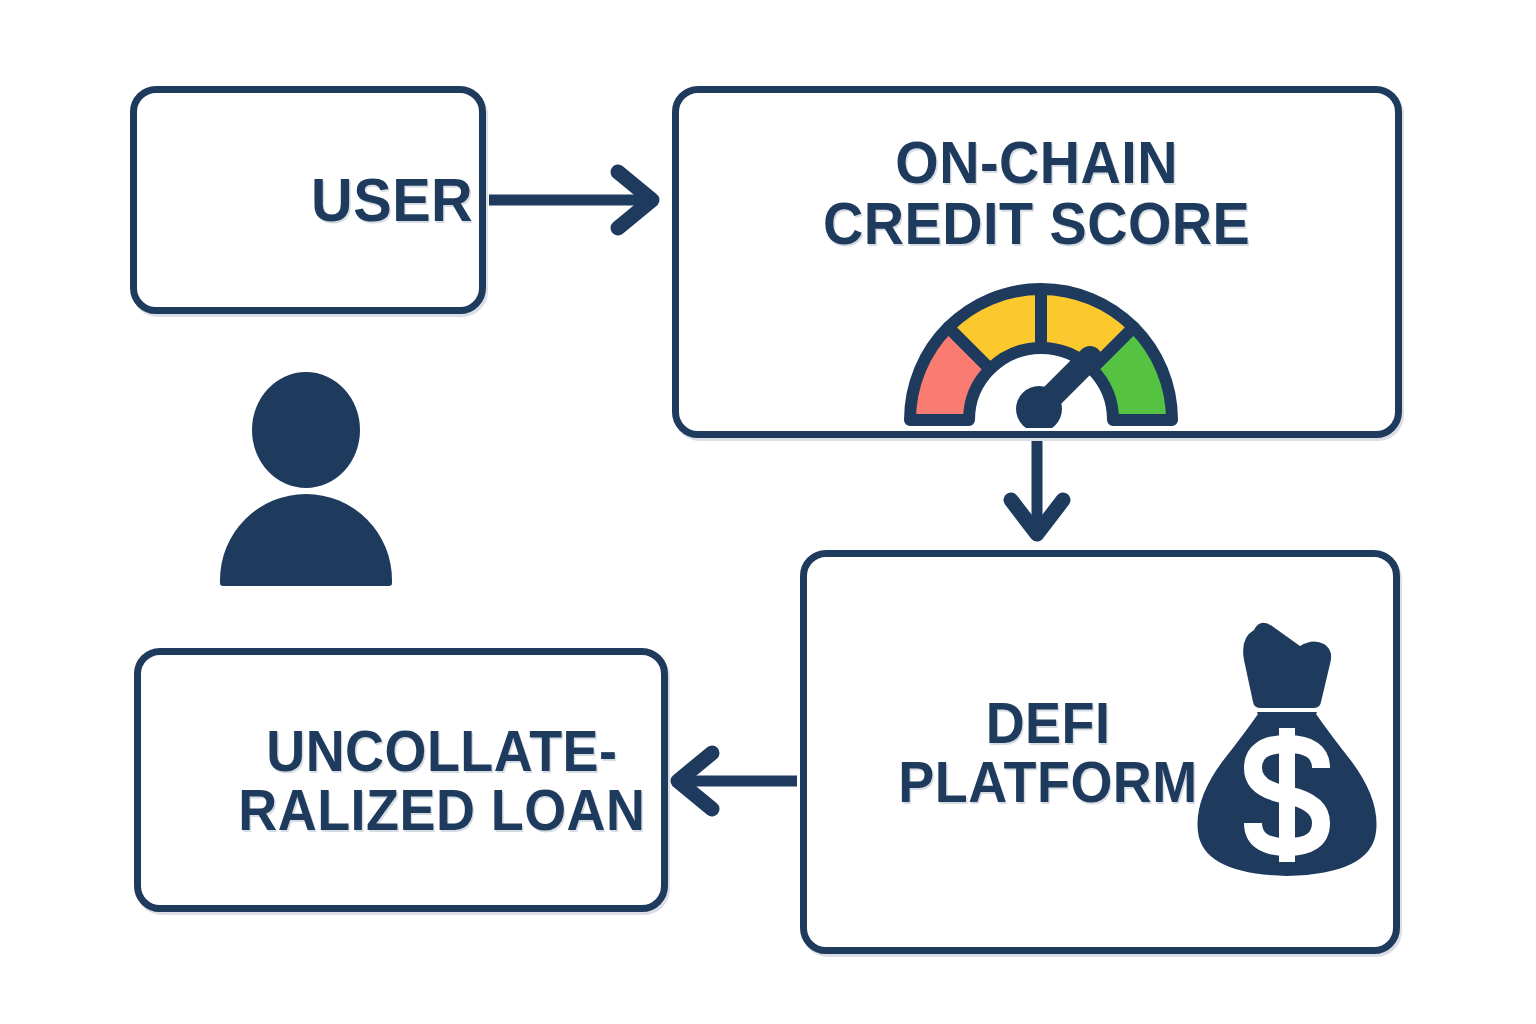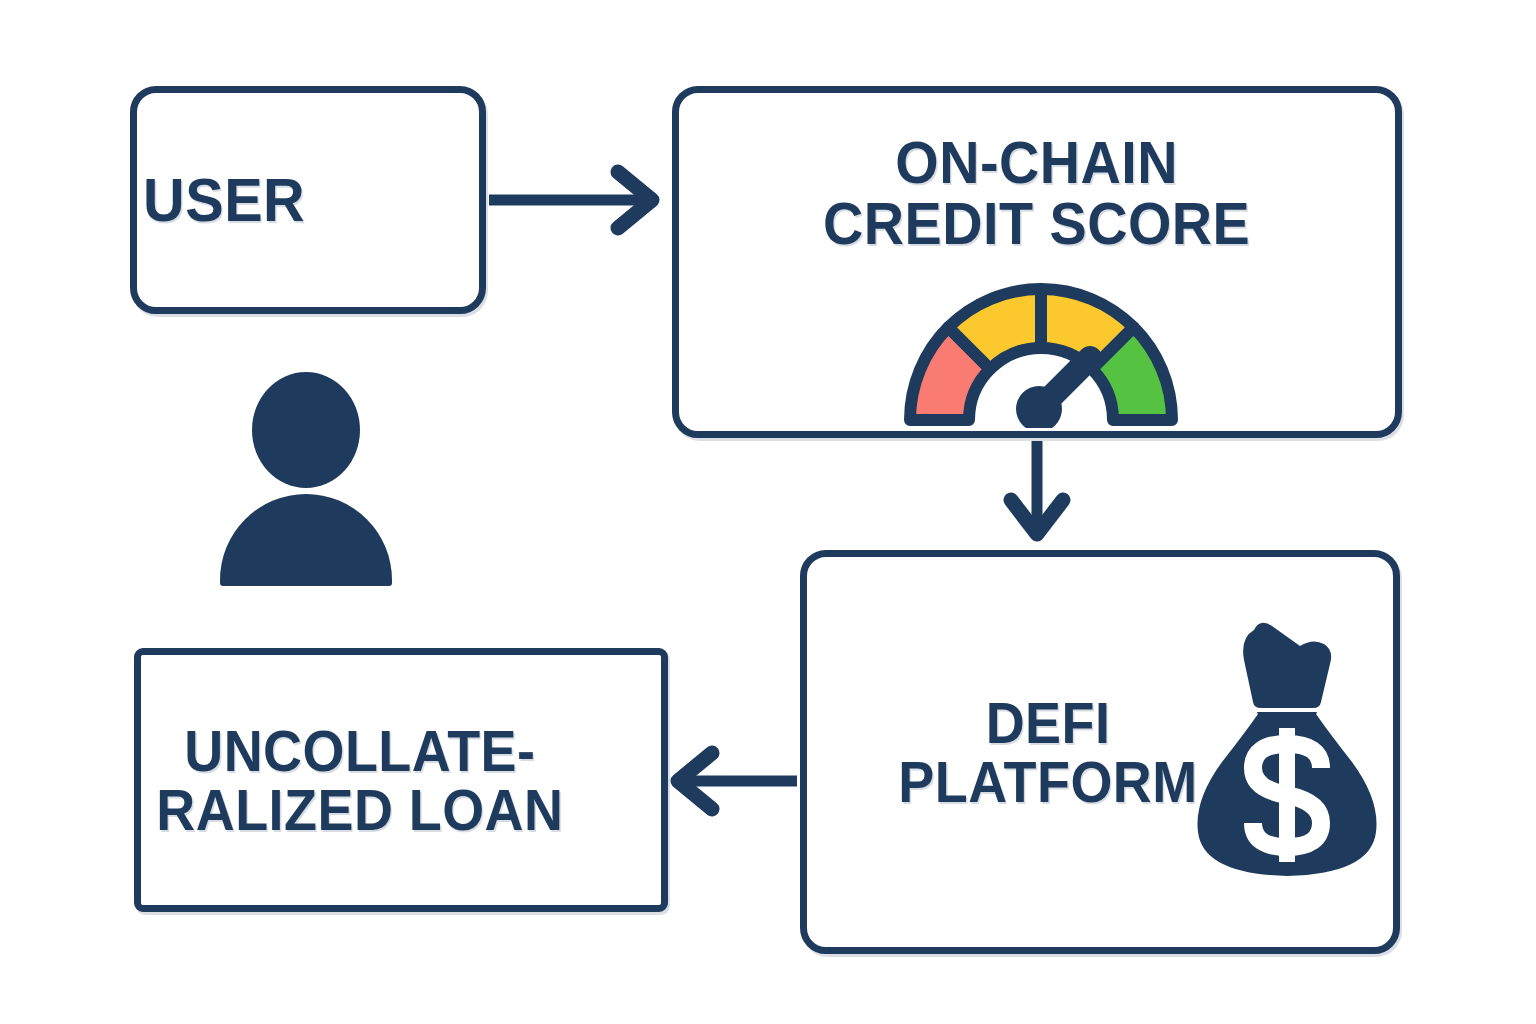--- a/index.html
+++ b/index.html
@@ -29,21 +29,21 @@
     display: block;
   }
   .node-box {
     position: absolute;
     box-sizing: border-box;
     background: #ffffff;
     border: 7px solid #1E3B5E;
     border-radius: 26px;
     display: flex;
     align-items: center;
-    justify-content: flex-start;
+    justify-content: flex-end;
     box-shadow: 2px 3px 0 rgba(30,59,94,0.16);
   }
   .node-label {
     color: #1E3B5E;
     font-family: "Liberation Sans", "DejaVu Sans", sans-serif;
     font-weight: 700;
     letter-spacing: 0.5px;
     line-height: 1.02;
     text-align: center;
     text-transform: uppercase;
@@ -82,21 +82,21 @@
     font-size: 58px;
     text-align: center;
     width: 430px;
     position: relative;
     z-index: 2;
   }
 
   
   #node-loan {
     left: 134px; top: 648px;
-    width: 534px; height: 264px; border-radius: 9px;
+    width: 534px; height: 264px;
   }
   #node-loan .node-label { font-size: 58px; }
 
   
   #gauge-icon {
     position: absolute;
     left: 896px; top: 282px;
     width: 290px; height: 146px;
     pointer-events: none;
   }

